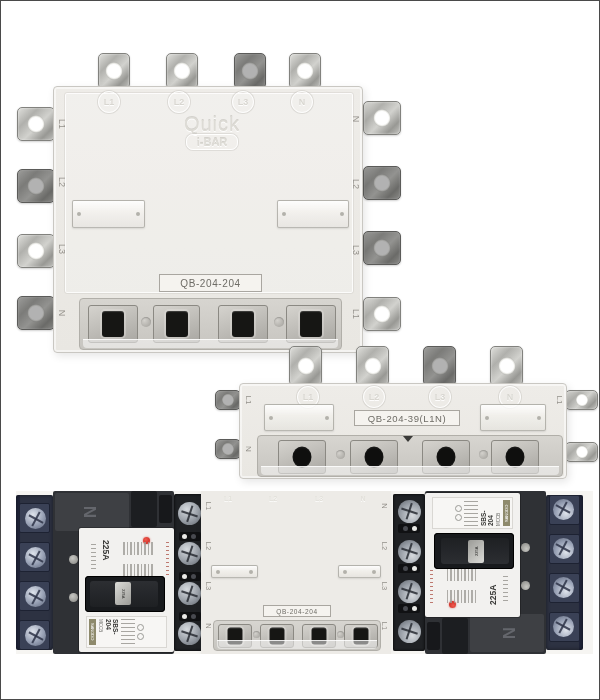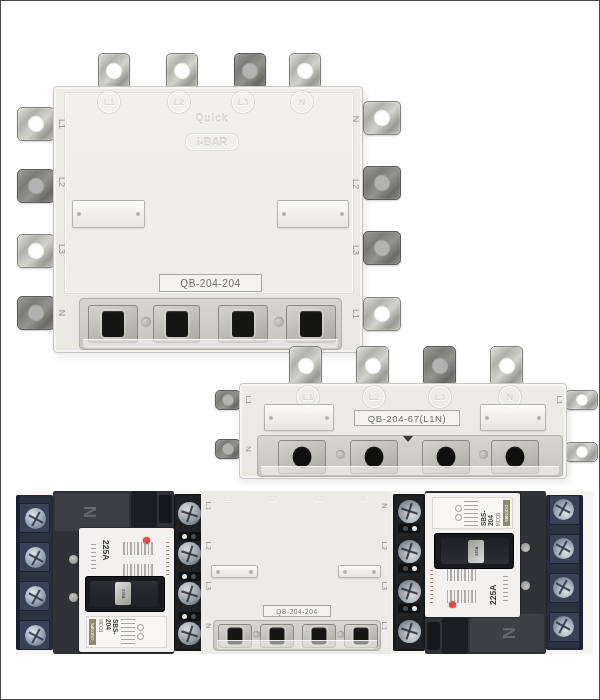--- a/index.html
+++ b/index.html
@@ -20,21 +20,21 @@
 
 .busbody{position:absolute;background:linear-gradient(180deg,#eeece8 0%,#e9e7e2 100%);
  border:1px solid #c9c7c2;border-radius:4px;
  box-shadow:inset 0 0 0 2px rgba(255,255,255,.5),2px 3px 8px rgba(0,0,0,.10)}
 .panel{position:absolute;border:1px solid rgba(255,255,255,.8);outline:1px solid rgba(200,198,192,.35);
  background:rgba(255,255,255,.22);border-radius:2px}
 .ering{position:absolute;width:22px;height:22px;border-radius:50%;border:1px solid rgba(255,255,255,.95);
  box-shadow:0 0 0 1px rgba(200,198,192,.5);color:#d8d6d0;font-size:9px;font-weight:bold;
  display:flex;align-items:center;justify-content:center;text-shadow:0 1px 0 rgba(255,255,255,.9)}
 .embt{color:#dddbd5;text-shadow:0 1px 0 rgba(255,255,255,.9),0 -1px 0 rgba(168,166,158,.4)}
-.brand1{font-size:10px;font-weight:bold;letter-spacing:1px;text-align:center}
+.brand1{font-size:20px;font-weight:normal;letter-spacing:1px;text-align:center}
 .brandbox{position:absolute;border:1px solid rgba(255,255,255,.95);box-shadow:0 0 0 1px rgba(200,198,192,.45);
  border-radius:7px;font-size:11px;font-weight:bold;display:flex;align-items:center;justify-content:center}
 .tlabel{position:absolute;width:16px;height:14px;display:flex;align-items:center;justify-content:center;
  font-size:9px;color:#93908a;transform:rotate(90deg)}
 .tlabel.sm{font-size:7.5px}
 .cwin{position:absolute;background:linear-gradient(180deg,rgba(255,255,255,.88) 0%,rgba(244,242,238,.55) 45%,rgba(226,224,219,.55) 100%);
  border:1px solid rgba(162,160,154,.75);border-radius:2px;box-shadow:0 1px 2px rgba(0,0,0,.10)}
 .cwin::before,.cwin::after{content:"";position:absolute;top:50%;width:4px;height:4px;border-radius:50%;
  background:#b3b1ab;transform:translateY(-50%)}
 .cwin::before{left:4px}.cwin::after{right:4px}
@@ -227,21 +227,21 @@
           <span>N</span>
         </div>
 
       <div class="tlabel" style="left:1px;top:9px;font-size:8px">L1</div>
       <div class="tlabel" style="left:1px;top:58px;font-size:8px">N</div>
       <div class="tlabel" style="left:312px;top:9px;font-size:8px">L1</div>
       <div class="tlabel" style="left:312px;top:58px;font-size:8px">N</div>
 
       <div class="cwin" style="left:24px;top:20px;width:70px;height:27px"></div>
       <div class="cwin" style="left:240px;top:20px;width:66px;height:27px"></div>
-      <div class="mbox" style="left:114px;top:26px;width:106px;height:16px;font-size:9.5px">QB-204-67(L1N)</div>
+      <div class="mbox" style="left:114px;top:26px;width:106px;height:16px;font-size:9.5px">QB-204-39(L1N)</div>
 
       <div class="strip" style="left:17px;top:51px;width:306px;height:42px">
         <div class="notch" style="left:145px;top:0"></div>
         <div class="port" style="left:20px;top:4px;width:48px;height:34px">
             <div class="mhole" style="width:19px;height:21px"></div>
           </div>
         <div class="port" style="left:92px;top:4px;width:48px;height:34px">
             <div class="mhole" style="width:19px;height:21px"></div>
           </div>
         <div class="port" style="left:164px;top:4px;width:48px;height:34px">

